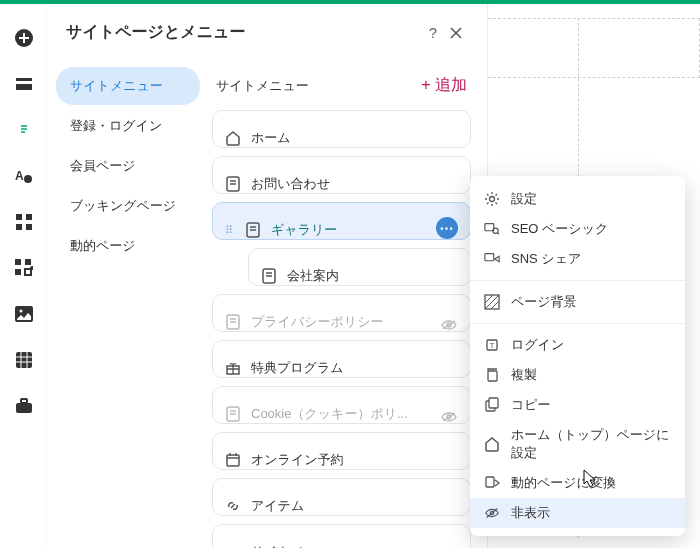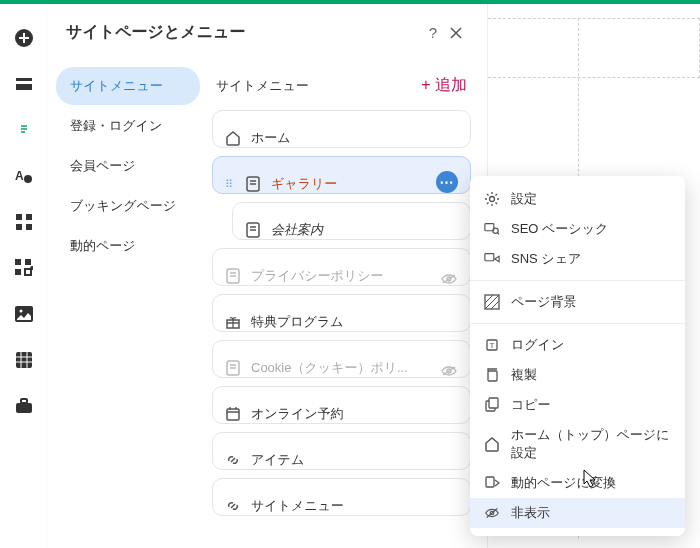--- a/index.html
+++ b/index.html
@@ -139,22 +139,21 @@
   display: flex;
   align-items: center;
   gap: 10px;
   flex: 1;
 }
 .item.selected {
   background: #e8f0fd;
   border-color: #bcd4f2;
 }
 .item.indent {
-  margin-left: 20px;
-  font-style: italic;
+  margin-left: 36px;
 }
 .item.dim .label,
 .item.dim .iicon {
   color: #aaa;
   margin-top: 33px;
 }
 .drag {
   display: none;
   color: #7aa6d9;
   font-size: 11px;
@@ -167,21 +166,21 @@
   height: 16px;
   display: flex;
   align-items: center;
   justify-content: center;
   color: #555;
 }
 .item.selected .iicon { color: #2a63b0; }
 .label {
   font-size: 13px;
 }
-.item.selected .label { color: #c2410c; }
+.item.selected .label { color: #0f766e; }
 .eye {
   color: #aaa;
   font-size: 14px;
 }
 .more {
   width: 22px;
   height: 22px;
   border-radius: 50%;
   background: #3d86d6;
   color: #fff;
@@ -346,20 +345,31 @@
             <div class="item">
               <div class="ileft">
                 <span class="iicon">
                   <svg width="16" height="16" viewBox="0 0 16 16">
                     <path d="M2 7l6-5 6 5v7a1 1 0 01-1 1H3a1 1 0 01-1-1V7z" fill="none" stroke="#555" stroke-width="1.5"></path>
                   </svg>
                 </span>
                 <span class="label">ホーム</span>
               </div>
             </div>
+            <div class="item">
+              <div class="ileft">
+                <span class="iicon">
+                  <svg width="14" height="16" viewBox="0 0 14 16">
+                    <rect x="1" y="1" width="12" height="14" rx="2" fill="none" stroke="#555" stroke-width="1.5"></rect>
+                    <path d="M4 5h6M4 8h6" stroke="#555" stroke-width="1.3"></path>
+                  </svg>
+                </span>
+                <span class="label">お問い合わせ</span>
+              </div>
+            </div>
             <div class="item selected">
               <div class="ileft">
                 <div class="drag">⠿</div>
                 <span class="iicon">
                   <svg width="14" height="16" viewBox="0 0 14 16">
                     <rect x="1" y="1" width="12" height="14" rx="2" fill="none" stroke="#555" stroke-width="1.5"></rect>
                     <path d="M4 5h6M4 8h6" stroke="#555" stroke-width="1.3"></path>
                   </svg>
                 </span>
                 <span class="label">ギャラリー</span>

